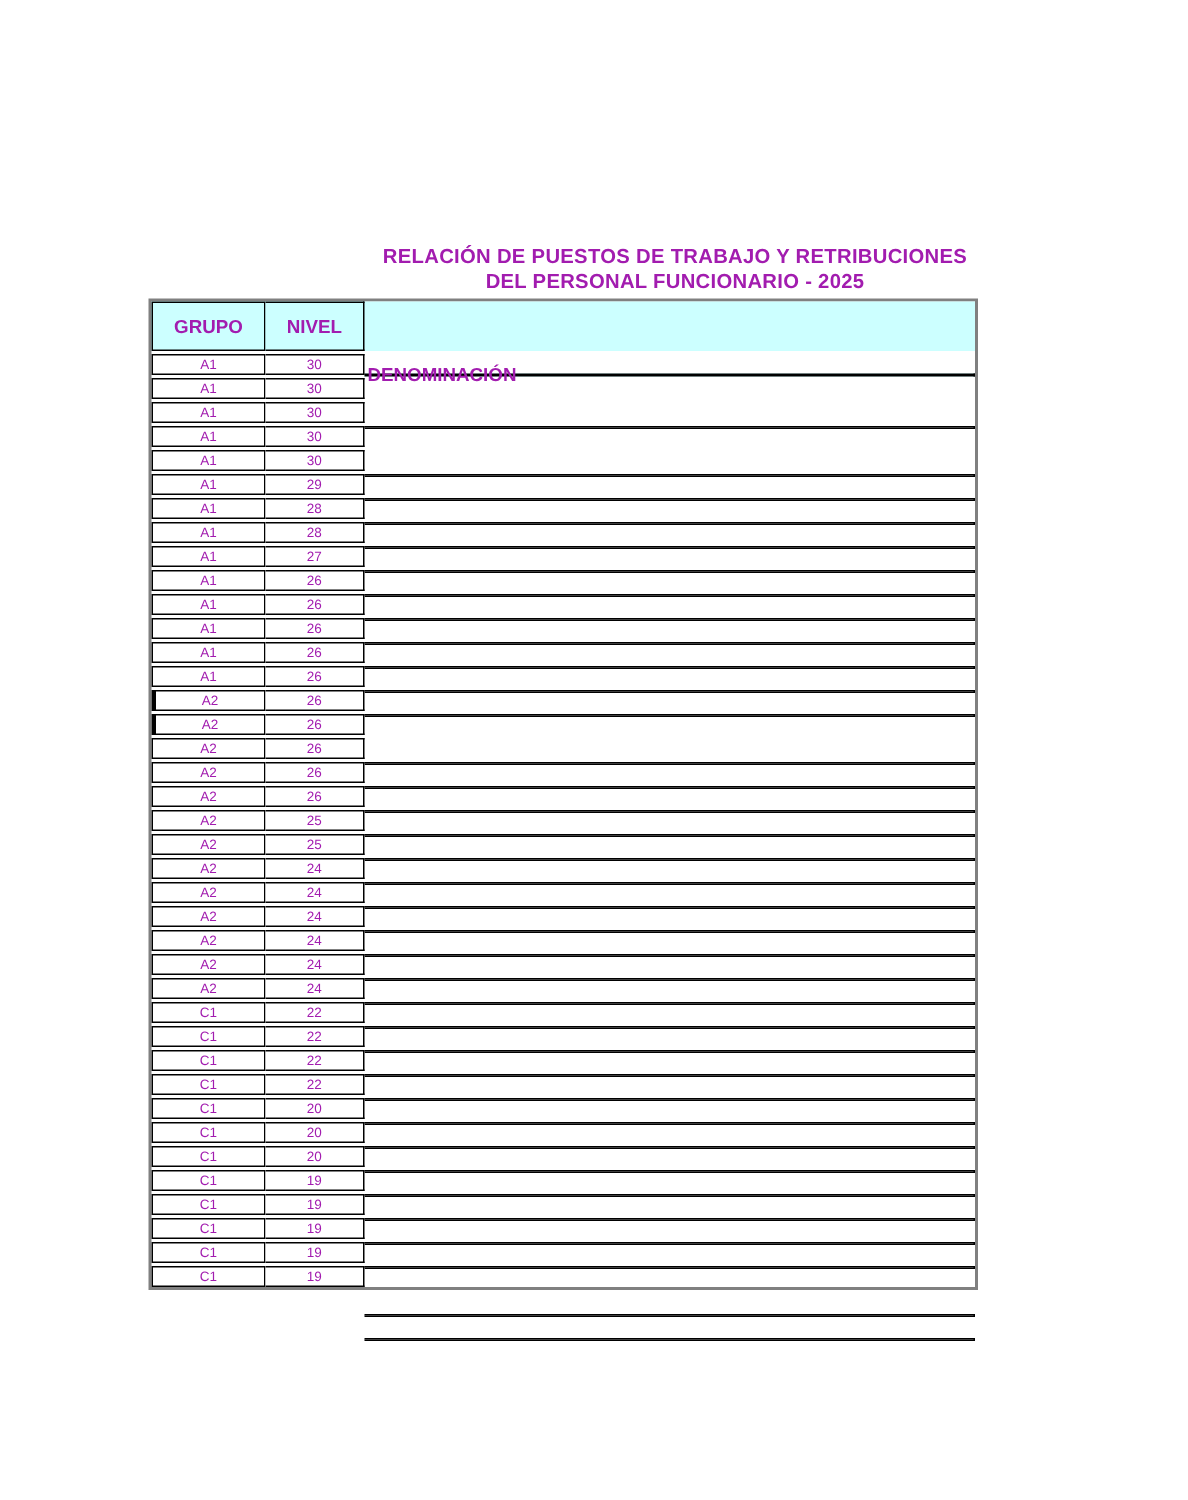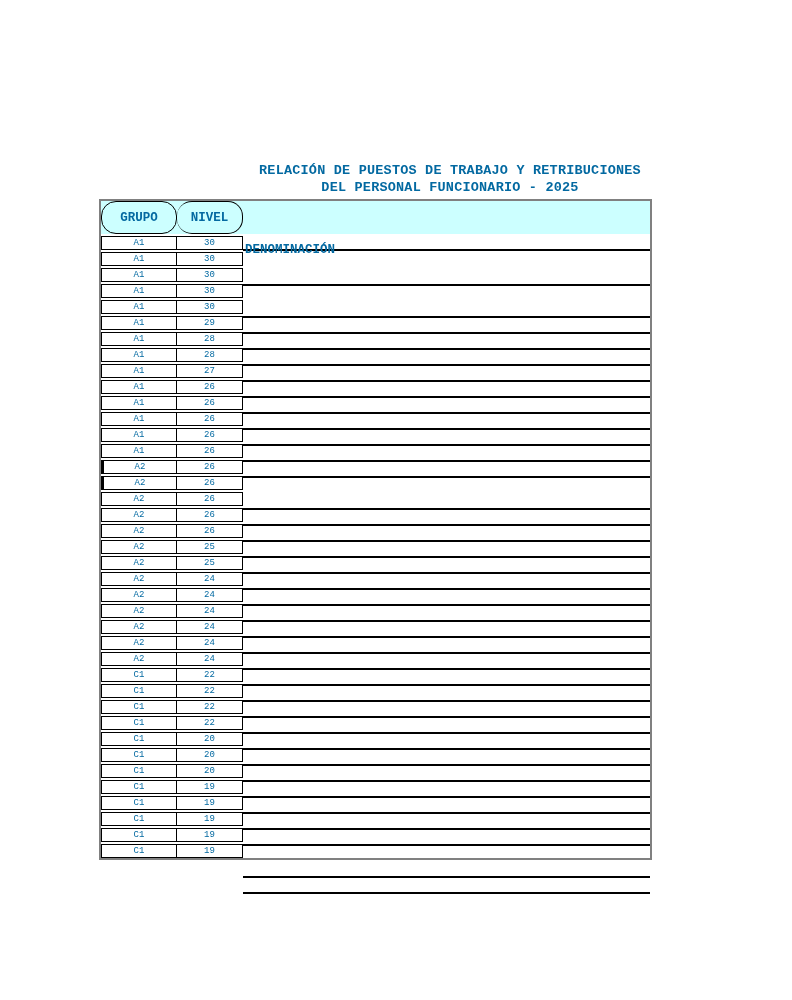--- a/index.html
+++ b/index.html
@@ -1,22 +1,22 @@
 <!DOCTYPE html>
 <html><head>
 <meta charset="utf-8">
 <style>
   html, body { margin: 0; padding: 0; background: #ffffff; }
   .page {
     position: relative;
     width: 792px;
     height: 1000px;
     background: #ffffff;
-    font-family: Liberation Mono, monospace;
-    color: #0369a1;
+    font-family: Liberation Sans, sans-serif;
+    color: #a21caf;
     overflow: hidden;
   }
   .doc-title {
     position: absolute;
     top: 162px;
     left: 100px;
     width: 700px;
     text-align: center;
     font-size: 13.5px;
     font-weight: bold;
@@ -60,21 +60,21 @@
     display: flex;
     align-items: center;
     font-size: 9px;
     background: #ffffff;
     overflow: hidden;
   }
   .cell + .cell { border-left: 0; }
   .col-grupo  { width: 76px; justify-content: center; }
   .col-nivel  { width: 66px; justify-content: center; }
   .col-denom  { flex: 1; padding-left: 2px; white-space: pre; margin-top: 48px; }
-  .hdr-cell.col-grupo, .hdr-cell.col-nivel { justify-content: center; border-radius: 15px; }
+  .hdr-cell.col-grupo, .hdr-cell.col-nivel { justify-content: center; }
   .hdr-cell.col-denom { padding-left: 2px; white-space: pre; }
   .marker-left .col-grupo { border-left: 3px solid #000000; }
 </style>
 </head>
 <body>
 
 <div class="page">
 
   <div class="doc-title">
     <div>RELACIÓN DE PUESTOS DE TRABAJO Y RETRIBUCIONES</div>

